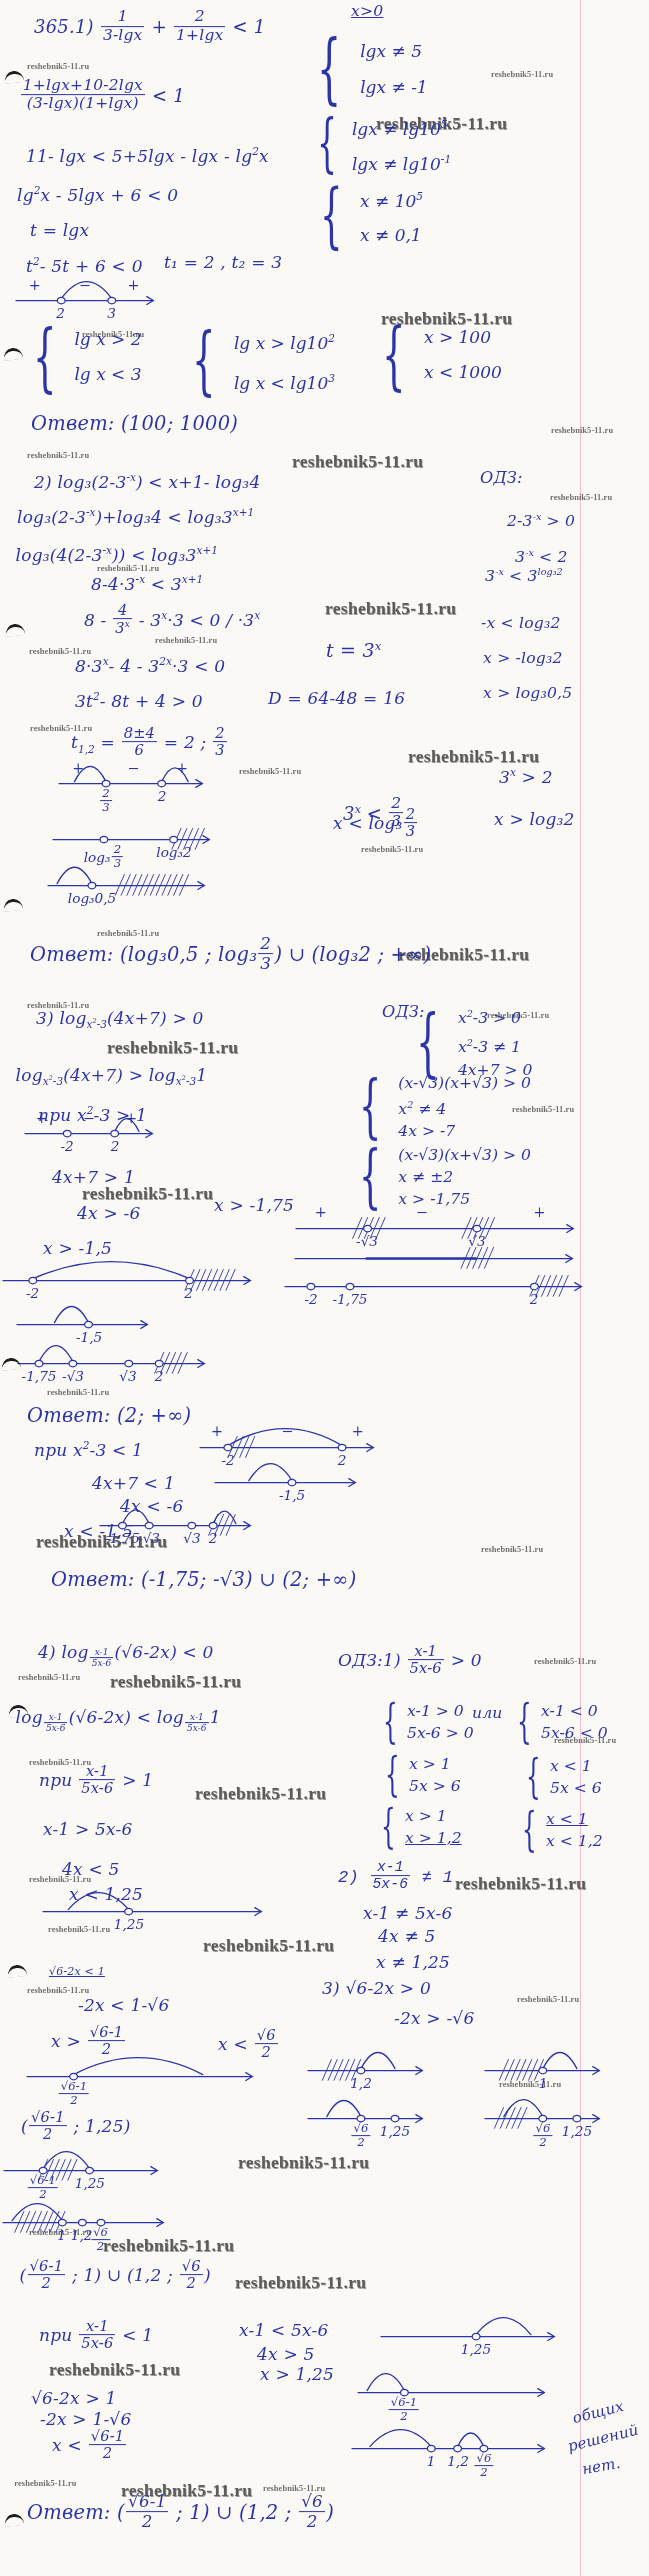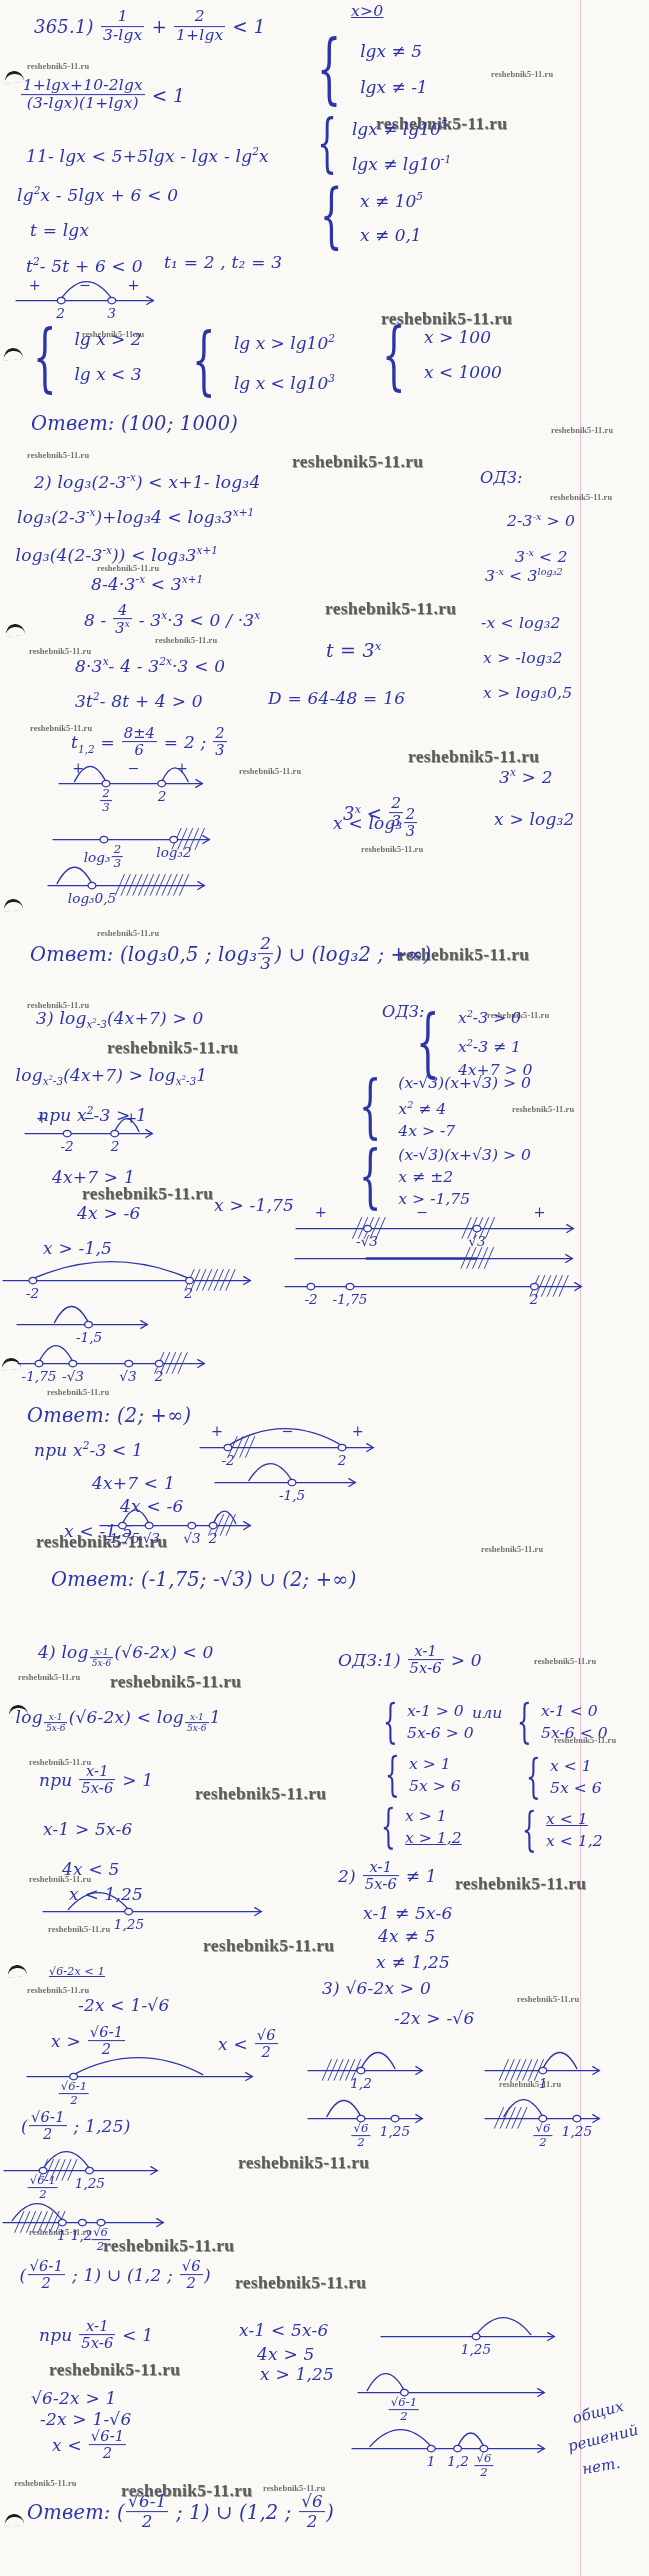--- a/index.html
+++ b/index.html
@@ -173,21 +173,21 @@
             <span class="d">5x-6</span>
           </span></sub>1</div>
       <div class="txt" style="left: 472px; top: 1705px; font-size: 15.6px;">или</div>
       <div class="txt" style="left: 39px; top: 1765px; font-size: 17px;">при <span class="fr">
           <span class="n">x-1</span>
           <span class="d">5x-6</span>
         </span> &gt; 1</div>
       <div class="txt" style="left: 43px; top: 1820px; font-size: 17px;">x-1 &gt; 5x-6</div>
       <div class="txt" style="left: 62px; top: 1860px; font-size: 17px;">4x &lt; 5</div>
       <div class="txt" style="left: 69px; top: 1885px; font-size: 17px;">x &lt; 1,25</div>
-      <div class="txt" style="left: 338px; top: 1861px; font-size: 17px;">2) <span class="fr">
+      <div class="txt" style="left: 338px; top: 1861px; font-size: 17px; font-family: Liberation Mono, monospace;">2) <span class="fr">
           <span class="n">x-1</span>
           <span class="d">5x-6</span>
         </span> ≠ 1</div>
       <div class="txt" style="left: 363px; top: 1904px; font-size: 17px;">x-1 ≠ 5x-6</div>
       <div class="txt" style="left: 378px; top: 1927px; font-size: 17px; text-align: center;">4x ≠ 5</div>
       <div class="txt" style="left: 376px; top: 1953px; font-size: 17px;">x ≠ 1,25</div>
       <div class="txt" style="left: 49px; top: 1966px; font-size: 11px; text-decoration: underline;">√6-2x &lt; 1</div>
       <div class="txt" style="left: 78px; top: 1996px; font-size: 17px;">-2x &lt; 1-√6</div>
       <div class="txt" style="left: 322px; top: 1979px; font-size: 17px;">3) √6-2x &gt; 0</div>
       <div class="txt" style="left: 394px; top: 2009px; font-size: 17px;">-2x &gt; -√6</div>

